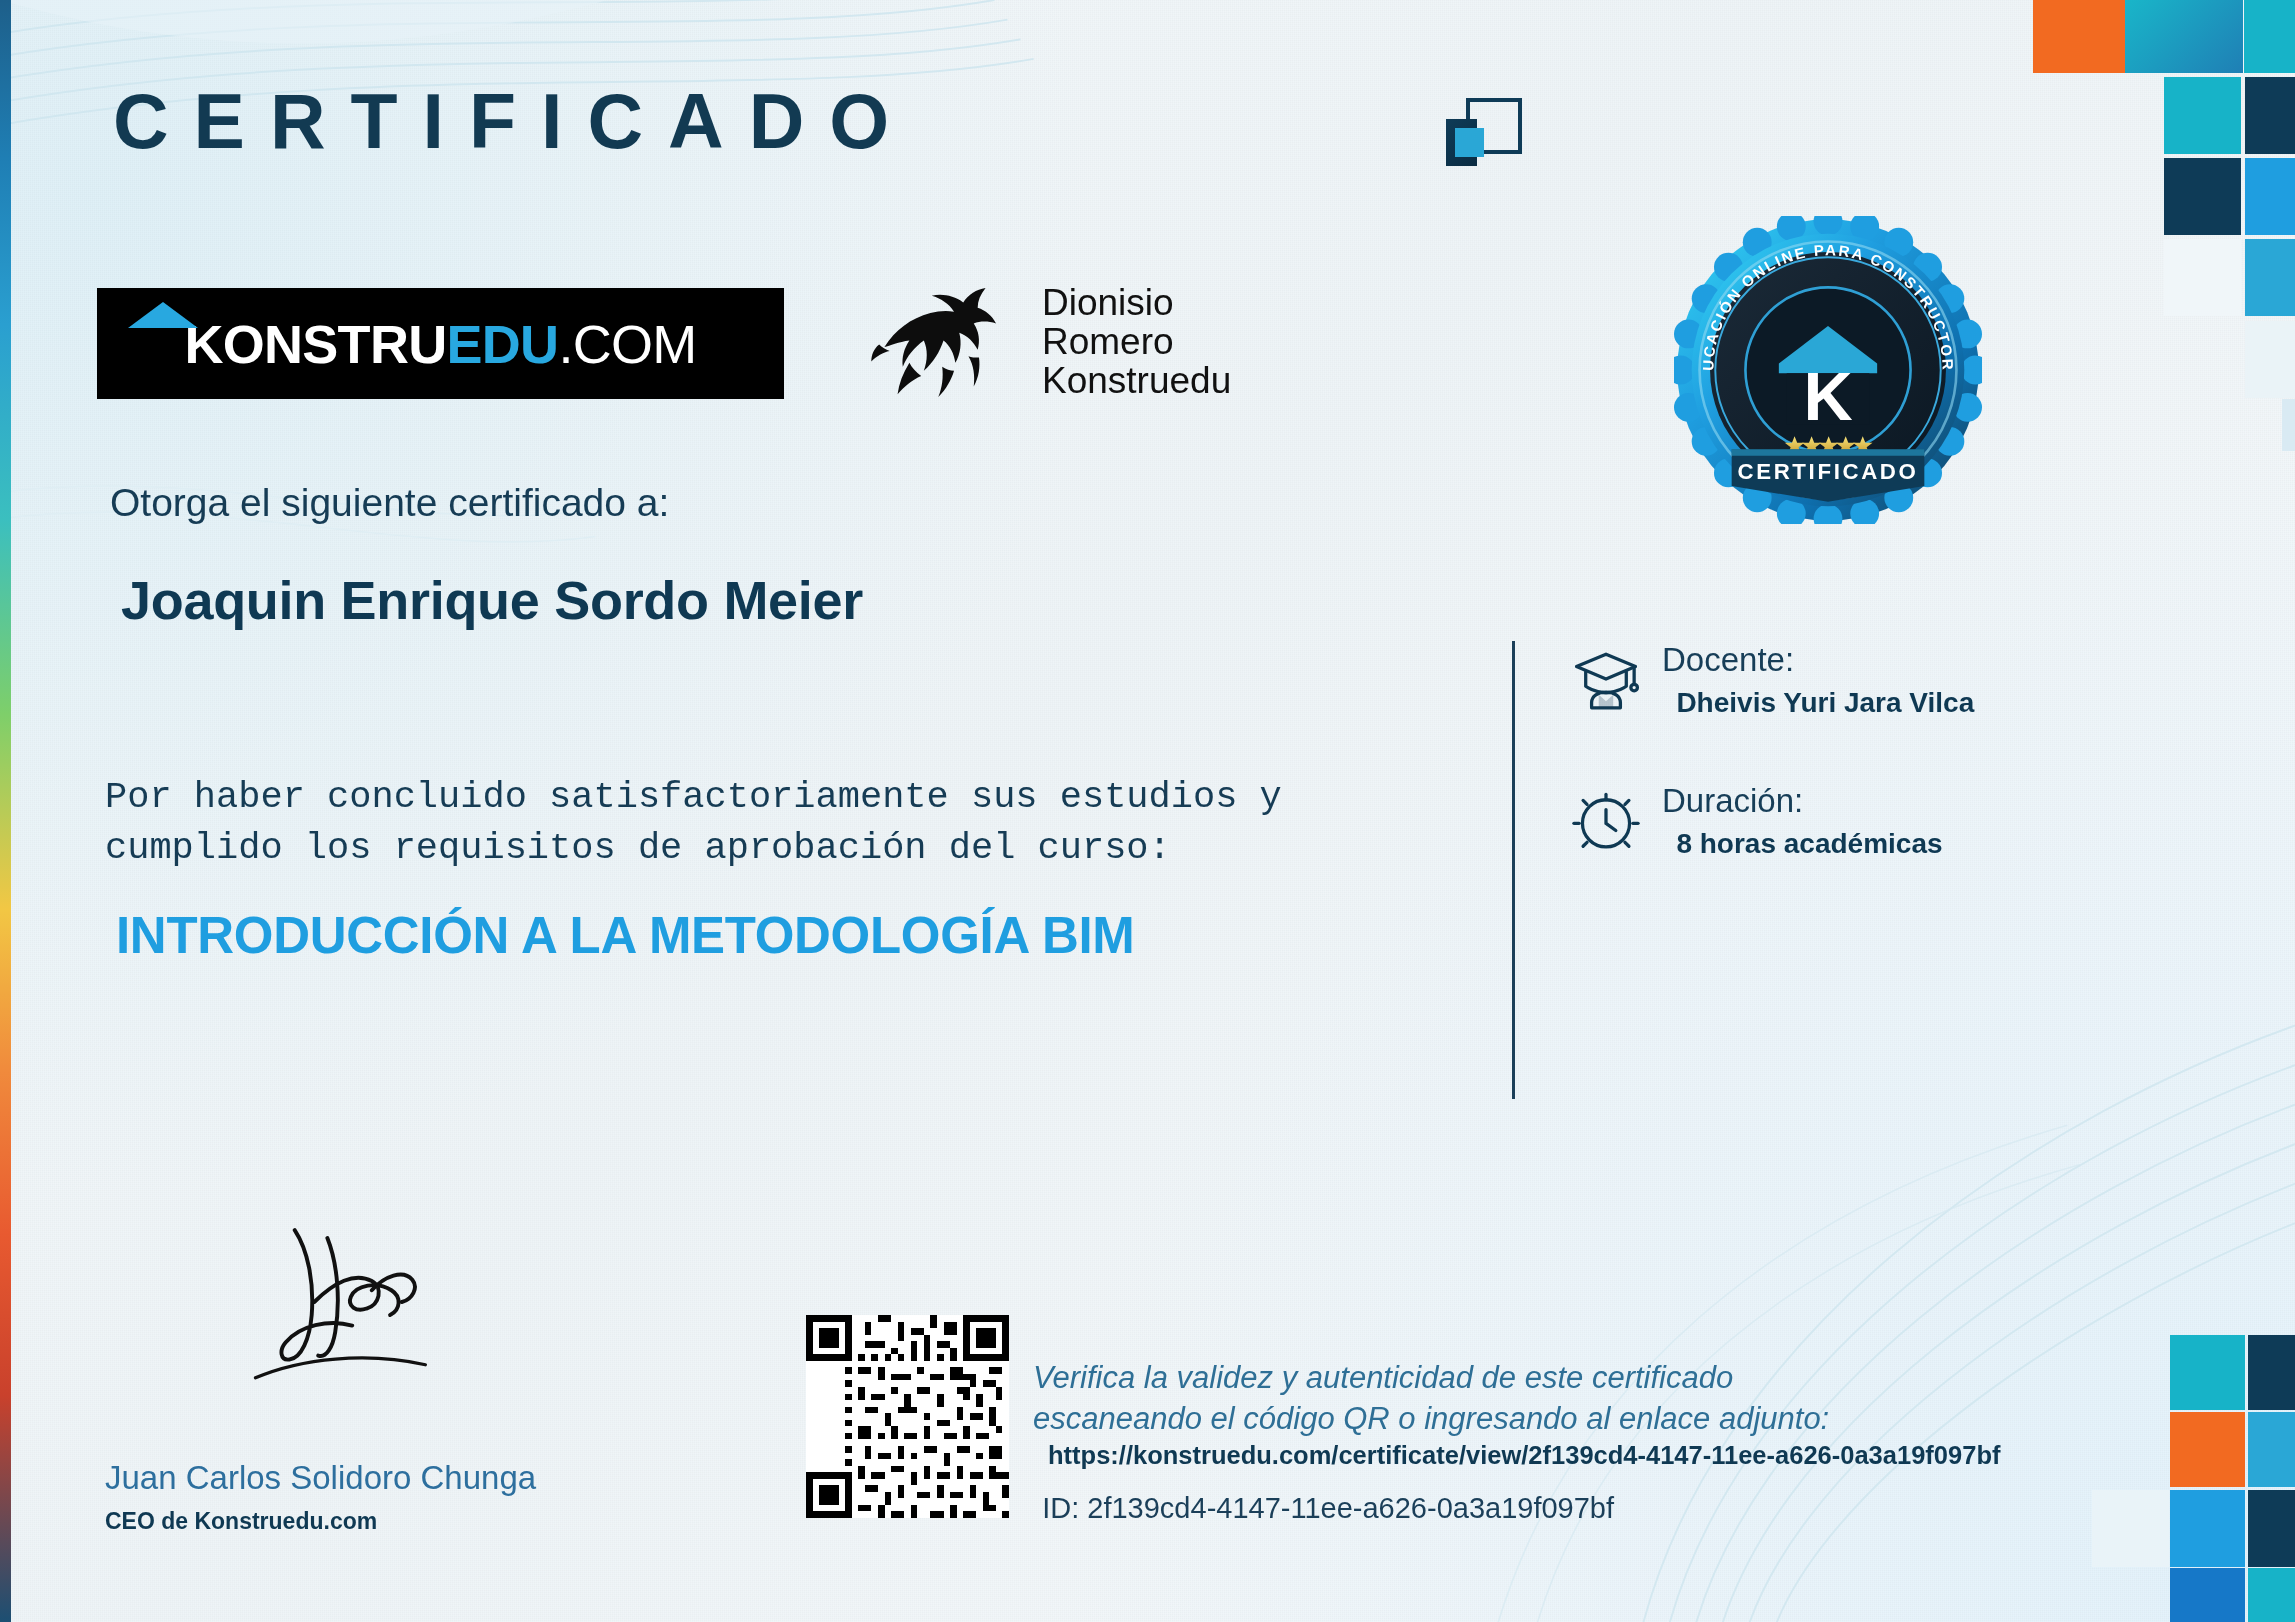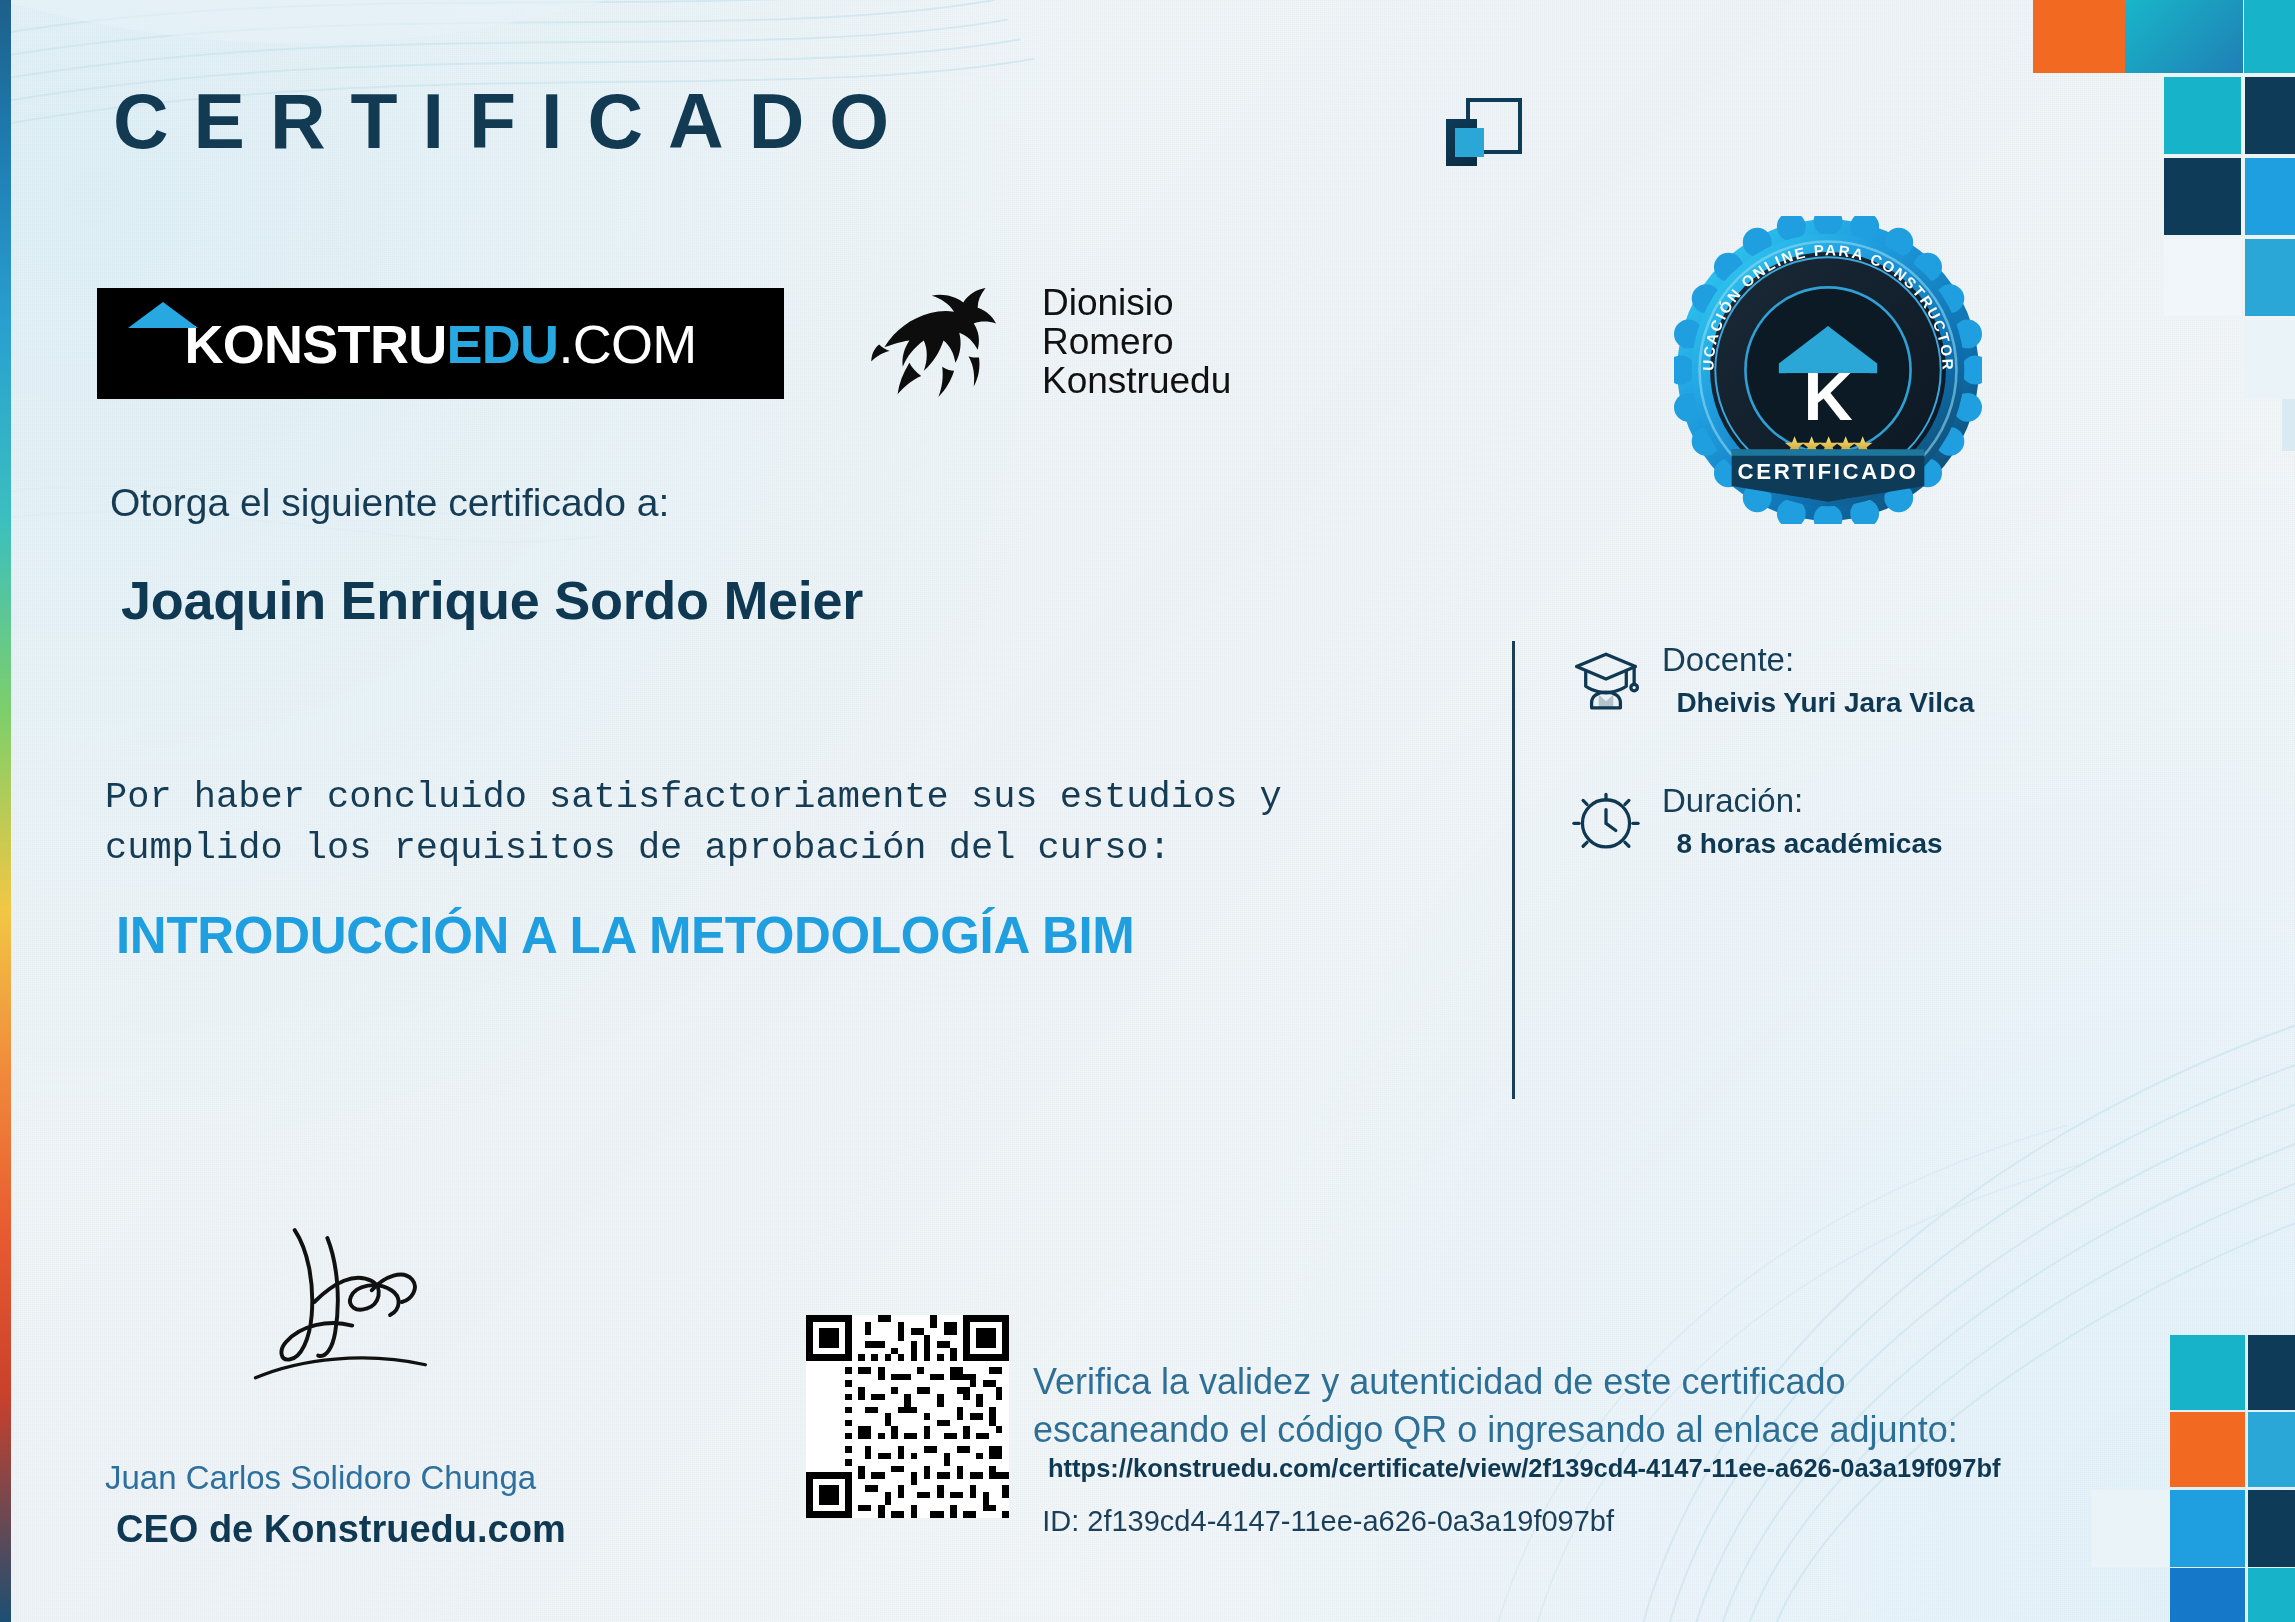--- a/index.html
+++ b/index.html
@@ -251,47 +251,47 @@
     left: 105px;
     top: 1459px;
     font-size: 33px;
     color: #2d6f9e;
     font-family: "Liberation Sans", sans-serif;
   }
   .signer-role {
     position: absolute;
     left: 105px;
     top: 1508px;
-    font-size: 38px;
+    font-size: 23px;
     font-weight: 700;
     color: #0f3953;
     font-family: "Liberation Sans", sans-serif;
-    margin-left: 11px;
   }
 
   
   .qr {
     position: absolute;
     left: 806px;
     top: 1315px;
     width: 203px;
     height: 203px;
     background: #ffffff;
   }
   .verify {
     position: absolute;
     left: 1033px;
     top: 1358px;
     width: 982px;
   }
   .verify-line {
-    font-size: 36px;
+    font-size: 31px;
     color: #2e6f96;
     line-height: 1.32;
     font-family: "Liberation Sans", sans-serif;
+    font-style: italic;
   }
   .verify-url {
     font-size: 25.5px;
     font-weight: 700;
     color: #0f3953;
     font-family: "Liberation Sans", sans-serif;
     margin-top: 1.3px;
     margin-left: 15px;
   }
   .verify-id {

